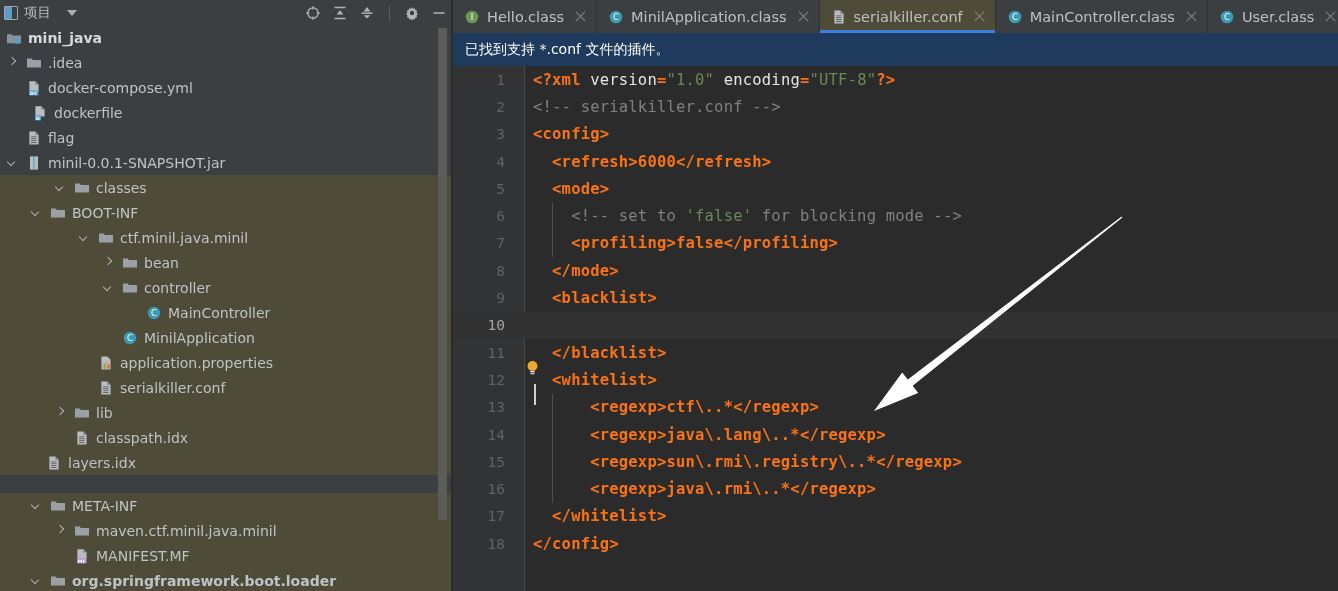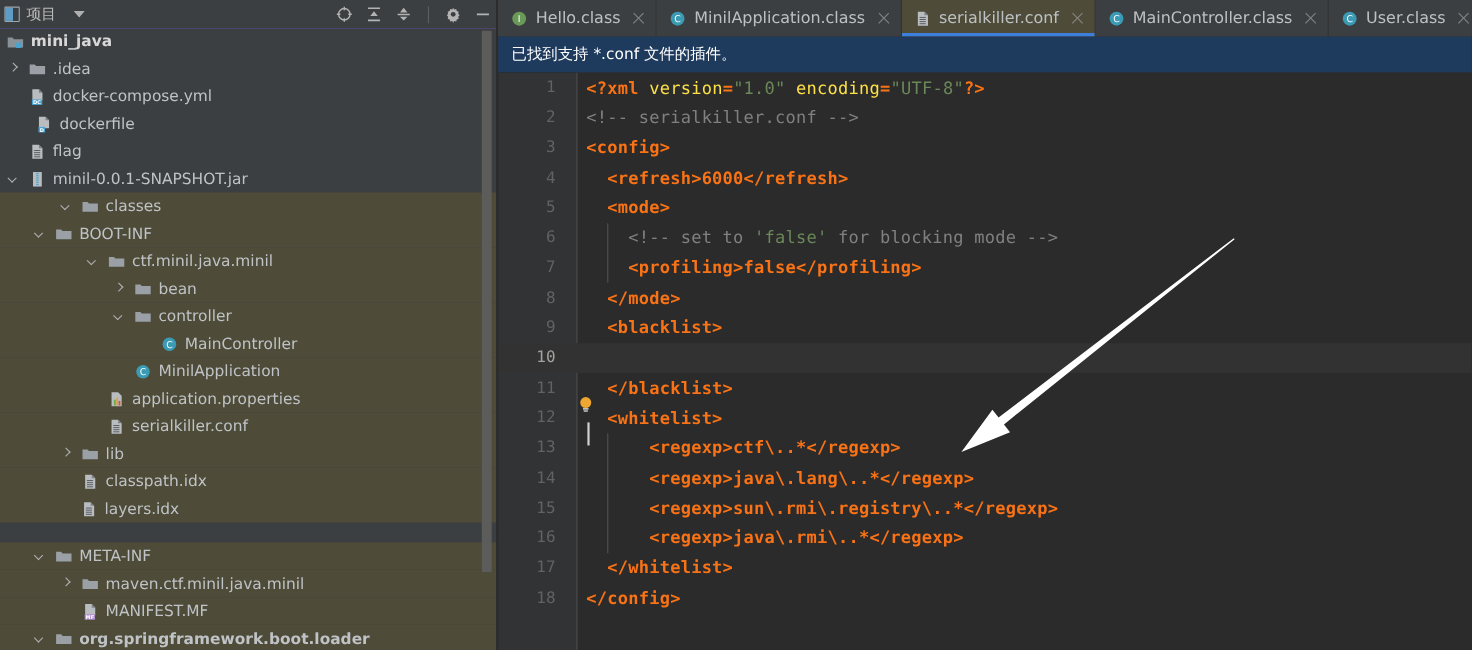--- a/index.html
+++ b/index.html
@@ -228,21 +228,21 @@
   .cline.caret .lnum { color: #a4a3a0; }
   .ctext {
     position: absolute; left: 80px; top: 0;
     height: 27.3px;
     display: flex; align-items: center;
     color: #a9b7c6; font-size: 15.5px;
     white-space: pre;
     font-family: "DejaVu Sans Mono", "Liberation Mono", monospace;
     letter-spacing: 0.2px;
   }
-  .tok-attr { color: #fde047; }
+  .tok-attr { color: #e5e5e5; }
   .tok-val  { color: #6a8759; }
   .tok-cmt  { color: #808080; }
   .tok-tag  { color: #f97316; font-weight: bold; }
 
   
   .iguide {
     position: absolute;
     width: 1px;
     background: #4d5154;
   }
@@ -480,21 +480,21 @@
           <svg viewBox="0 0 16 16" class="ico">
             <path d="M3.4 1.6h6l3.2 3.2v9.6H3.4z" fill="#b9bdc0"></path>
             <path d="M9.4 1.6l3.2 3.2H9.4z" fill="#7d8186"></path>
             <rect x="5" y="6.4" width="5.6" height="0.9" fill="#5a5e61"></rect>
             <rect x="5" y="8.3" width="5.6" height="0.9" fill="#5a5e61"></rect>
             <rect x="5" y="10.2" width="5.6" height="0.9" fill="#5a5e61"></rect>
             <rect x="5" y="12.1" width="5.6" height="0.9" fill="#5a5e61"></rect>
           </svg>
           <span class="tlabel">classpath.idx</span>
         </div>
-        <div class="trow sel" style="padding-left: 53px;">
+        <div class="trow sel" style="padding-left: 26px;">
           <span class="arrow "></span>
           <span style="width: 7px; flex: 0 0 auto;"></span>
           <svg viewBox="0 0 16 16" class="ico">
             <path d="M3.4 1.6h6l3.2 3.2v9.6H3.4z" fill="#b9bdc0"></path>
             <path d="M9.4 1.6l3.2 3.2H9.4z" fill="#7d8186"></path>
             <rect x="5" y="6.4" width="5.6" height="0.9" fill="#5a5e61"></rect>
             <rect x="5" y="8.3" width="5.6" height="0.9" fill="#5a5e61"></rect>
             <rect x="5" y="10.2" width="5.6" height="0.9" fill="#5a5e61"></rect>
             <rect x="5" y="12.1" width="5.6" height="0.9" fill="#5a5e61"></rect>
           </svg>

